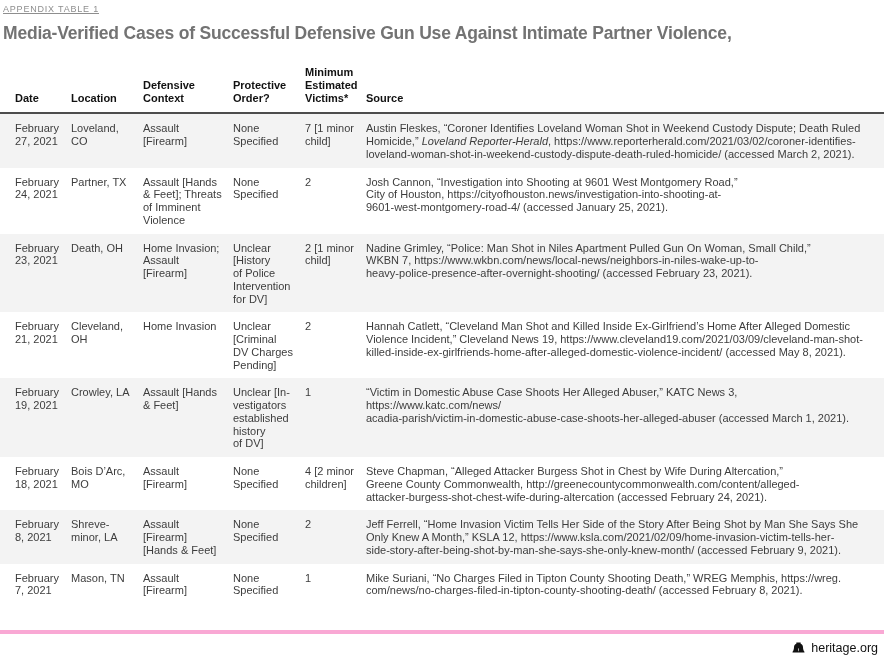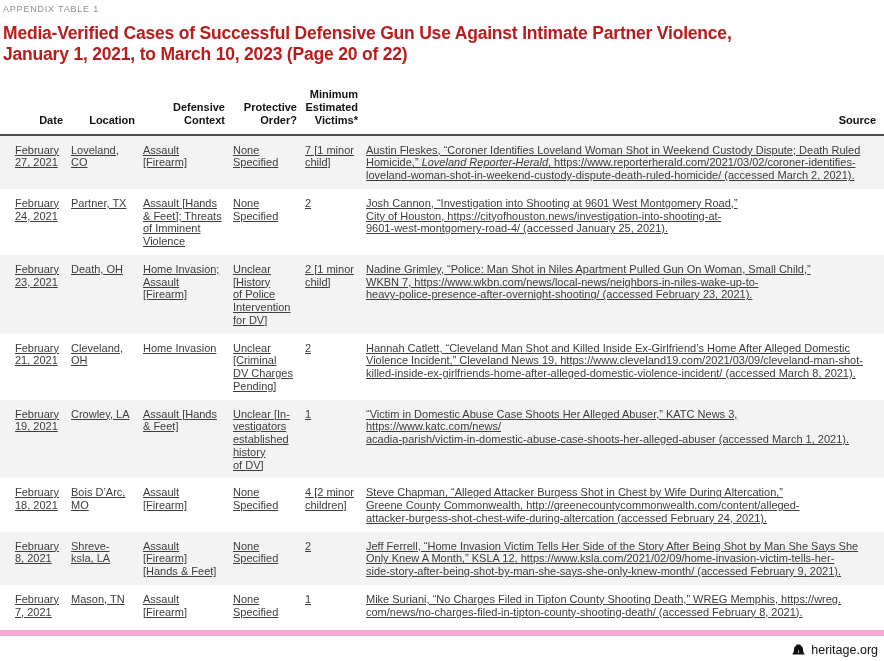--- a/index.html
+++ b/index.html
@@ -10,60 +10,61 @@
     color: #3d3d3d;
     font-family: "Liberation Sans", sans-serif;
     position: relative;
     overflow: hidden;
   }
   .eyebrow {
     padding: 4px 5px 0 3px;
     font-size: 9px;
     letter-spacing: 0.8px;
     color: #8e8e8e;
+    text-decoration: underline;
   }
   .title {
     padding: 9px 5px 0 3px;
     font-size: 17.5px;
     font-weight: bold;
-    color: #b91c1c;
+    color: #737373;
     line-height: 1.22;
     letter-spacing: -0.2px;
   }
   table {
     width: 884px;
     border-collapse: collapse;
     table-layout: fixed;
     margin-top: 22px;
   }
   th {
-    text-align: right;
+    text-align: left;
     vertical-align: bottom;
     font-size: 11px;
     color: #111;
     padding: 0 8px 7px 0;
     border-bottom: 2px solid #4d4d4d;
     white-space: pre-line;
     line-height: 1.18;
   }
   td.cell {
     vertical-align: top;
     font-size: 11px;
     line-height: 1.16;
     padding: 8px 10px 7px 0;
   }
-  .pre { white-space: pre-line; text-decoration: underline; }
+  .pre { white-space: pre-line; }
   th:first-child, td:first-child { padding-left: 15px; }
   tbody tr:nth-child(odd) td { background: #f3f3f3; }
   td em { font-style: italic; }
   .footer {
     position: absolute;
     left: 0; right: 0; bottom: 0;
     height: 31px;
-    border-top: 6px solid #f9a8d4;
+    border-top: 4px solid #f9a8d4;
   }
   .footer-inner {
     display: flex;
     justify-content: flex-end;
     align-items: center;
     gap: 6px;
     padding: 7px 6px 0 0;
   }
   .footer-site {
     font-size: 12.5px;
@@ -71,21 +72,20 @@
   }
   .bell { display: block; }
 </style>
 </head>
 <body>
 
 <div class="eyebrow">APPENDIX TABLE 1</div>
 
 <div class="title">
   <div>Media-Verified Cases of Successful Defensive Gun Use Against Intimate Partner Violence,</div>
-  <div>January 1, 2021, to March 10, 2023 (Page 20 of 22)</div>
 </div>
 
 <table>
   <colgroup>
     <col style="width:71px">
     <col style="width:72px">
     <col style="width:90px">
     <col style="width:72px">
     <col style="width:61px">
     <col style="width:518px">
@@ -157,21 +157,21 @@
         <td class="cell pre">Cleveland,
 OH</td>
         <td class="cell pre">Home Invasion</td>
         <td class="cell pre">Unclear
 [Criminal
 DV Charges
 Pending]</td>
         <td class="cell pre">2</td>
         <td class="cell pre"><span>Hannah Catlett, “Cleveland Man Shot and Killed Inside Ex-Girlfriend’s Home After Alleged Domestic
 Violence Incident,” Cleveland News 19, https://www.cleveland19.com/2021/03/09/cleveland-man-shot-
-killed-inside-ex-girlfriends-home-after-alleged-domestic-violence-incident/ (accessed March 8, 2021).</span></td>
+killed-inside-ex-girlfriends-home-after-alleged-domestic-violence-incident/ (accessed May 8, 2021).</span></td>
       </tr>
       <tr>
         <td class="cell pre">February
 19, 2021</td>
         <td class="cell pre">Crowley, LA</td>
         <td class="cell pre">Assault [Hands
 &amp; Feet]</td>
         <td class="cell pre">Unclear [In-
 vestigators
 established
@@ -192,21 +192,21 @@
         <td class="cell pre">4 [2 minor
 children]</td>
         <td class="cell pre"><span>Steve Chapman, “Alleged Attacker Burgess Shot in Chest by Wife During Altercation,”
 Greene County Commonwealth, http://greenecountycommonwealth.com/content/alleged-
 attacker-burgess-shot-chest-wife-during-altercation (accessed February 24, 2021).</span></td>
       </tr>
       <tr>
         <td class="cell pre">February
 8, 2021</td>
         <td class="cell pre">Shreve-
-ksla, LA</td>
+minor, LA</td>
         <td class="cell pre">Assault [Firearm]
 [Hands &amp; Feet]</td>
         <td class="cell pre">None
 Specified</td>
         <td class="cell pre">2</td>
         <td class="cell pre"><span>Jeff Ferrell, “Home Invasion Victim Tells Her Side of the Story After Being Shot by Man She Says She
 Only Knew A Month,” KSLA 12, https://www.ksla.com/2021/02/09/home-invasion-victim-tells-her-
 side-story-after-being-shot-by-man-she-says-she-only-knew-month/ (accessed February 9, 2021).</span></td>
       </tr>
       <tr>

